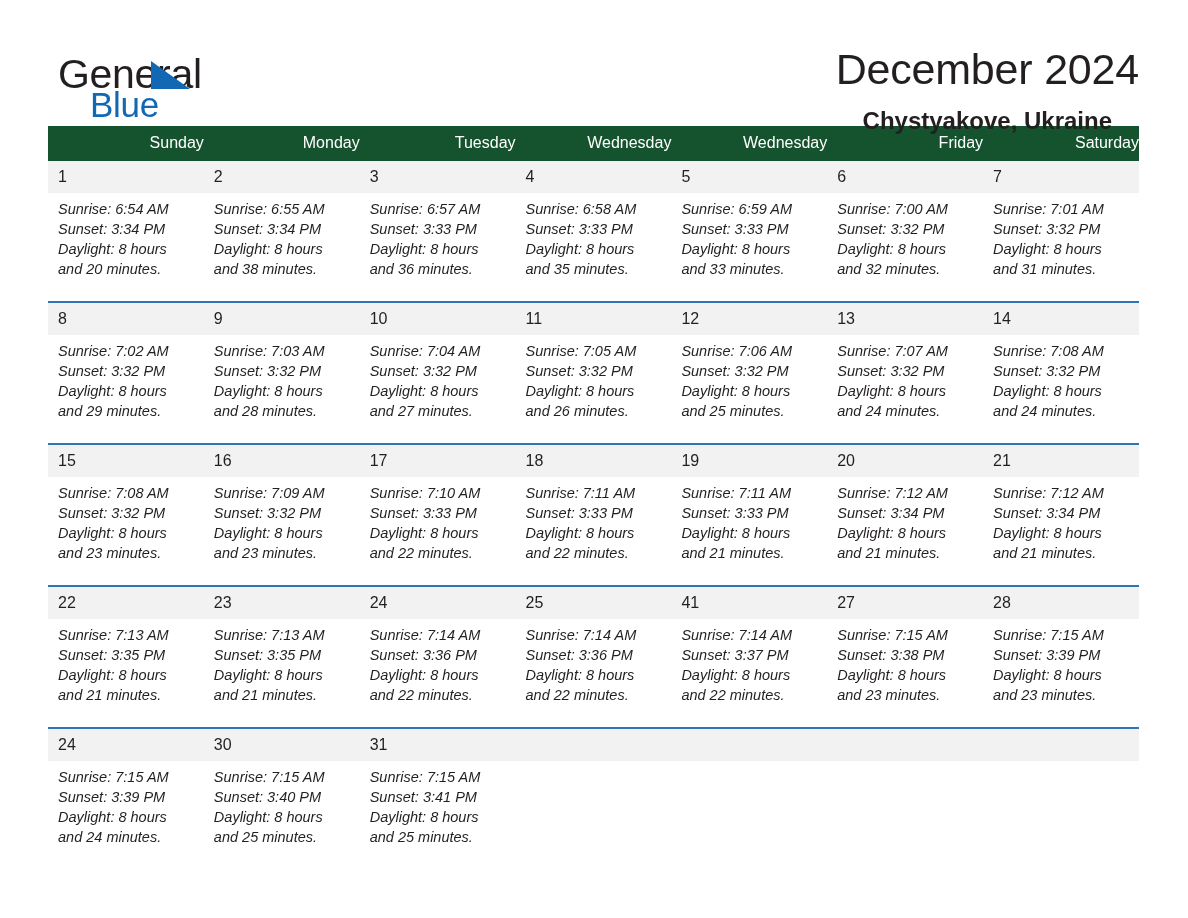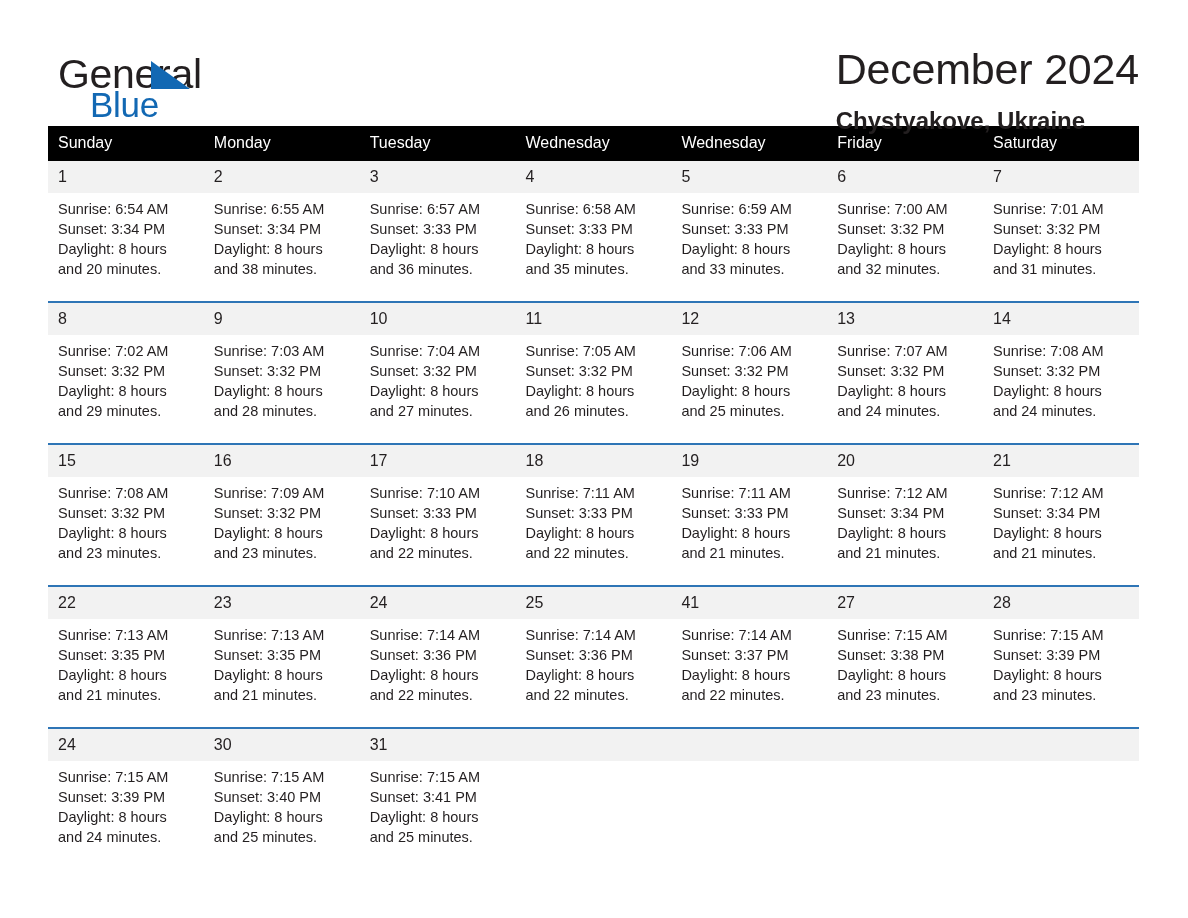--- a/index.html
+++ b/index.html
@@ -57,21 +57,21 @@
   .brand-blue {
     position: absolute;
     left: 32px;
     top: 43px;
     font-size: 35px;
     line-height: 1;
     color: #1268b3;
     letter-spacing: -0.3px;
   }
   .titles {
-    text-align: left;
+    text-align: center;
     flex: 0 0 auto;
     padding-top: 0;
   }
   .month-title {
     font-size: 43px;
     line-height: 50px;
     font-weight: normal;
     color: #231f20;
     margin: 0;
     letter-spacing: -0.2px;
@@ -87,25 +87,25 @@
   
   .calendar {
     margin: 14px 49px 0 48px;
     width: 1091px;
     border-collapse: collapse;
     table-layout: fixed;
   }
   .calendar col { width: 155.857px; }
 
   .calendar thead th {
-    background: #000000;
+    background: #14532d;
     color: #ffffff;
     font-size: 16px;
     font-weight: normal;
-    text-align: left;
+    text-align: right;
     padding: 8px 0 9px 10px;
     height: 33px;
     vertical-align: middle;
   }
 
   .week-row > td {
     vertical-align: top;
     padding: 0;
     border-top: 2px solid #2e75b6;
     background: #ffffff;
@@ -130,21 +130,21 @@
   .daynum.empty { color: transparent; }
   .cell-body {
     padding: 6px 8px 10px 10px;
     font-size: 14.5px;
     line-height: 20px;
     color: #231f20;
   }
   .cell-body div { white-space: nowrap; }
   .cell.blank .daynum { background: #f2f2f2; }
   .cell.blank .cell-body { min-height: 0; }
-  .cell-body.filled { min-height: 86px; }
+  .cell-body.filled { min-height: 86px; font-style: italic; }
 </style>
 </head>
 <body>
 
 <div class="page">
 
   <div class="masthead">
 
     <div class="brand">
       <span class="brand-general">General</span>

